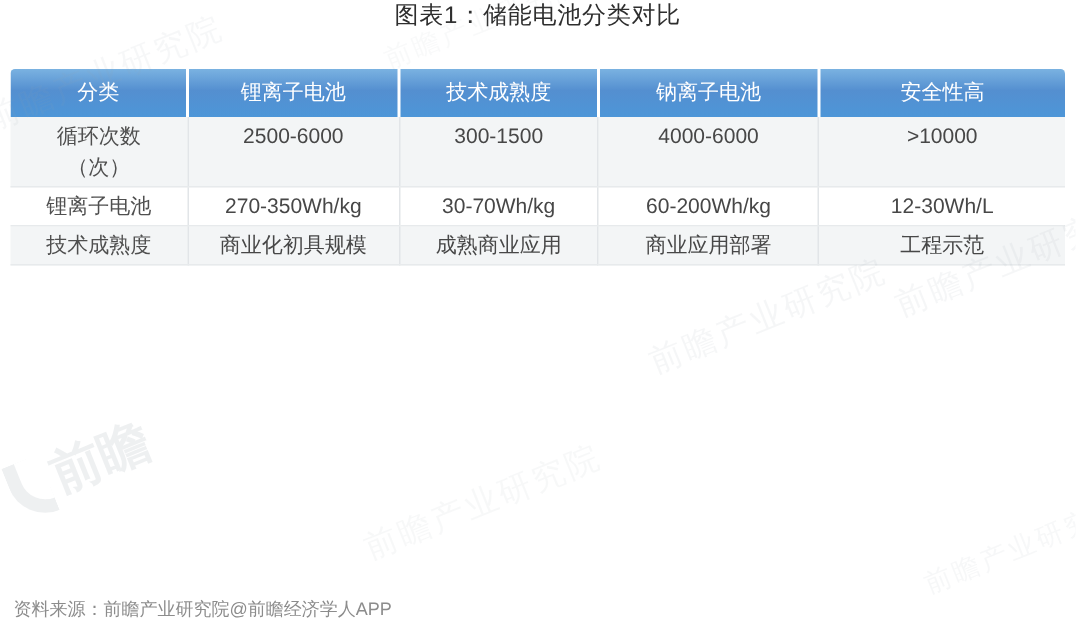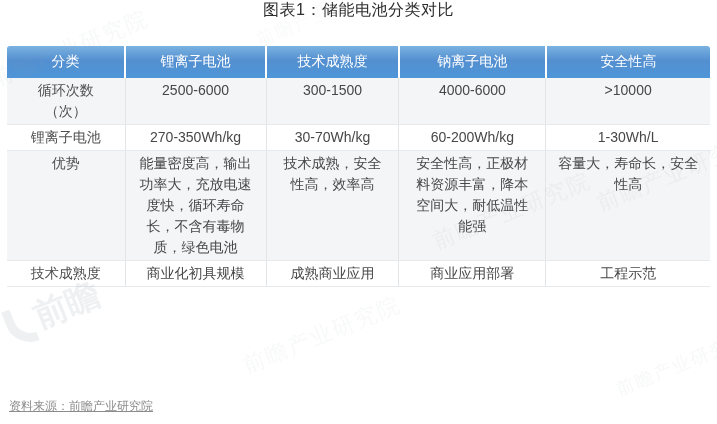--- a/index.html
+++ b/index.html
@@ -60,21 +60,20 @@
   td.row-label { color: #4f4f4f; }
 
   .footer {
     position: absolute;
     left: 0; right: 0;
     top: 398px;
     display: flex;
     padding: 0 20px 0 9px;
     font-size: 12px;
     color: #8c8c8c;
-    text-decoration: underline;
   }
 
   .wm {
     position: absolute;
     color: #9aa4ac;
     white-space: nowrap;
     transform: rotate(-22deg);
     pointer-events: none;
     font-size: 22px;
     letter-spacing: 2px;
@@ -145,36 +144,30 @@
         <td>2500-6000</td>
         <td>300-1500</td>
         <td>4000-6000</td>
         <td>&gt;10000</td>
       </tr>
       <tr class="r-single">
         <td class="row-label">锂离子电池</td>
         <td>270-350Wh/kg</td>
         <td>30-70Wh/kg</td>
         <td>60-200Wh/kg</td>
-        <td>1-30Wh/L</td>
-      </tr>
-      <tr class="r-adv">
-        <td class="row-label">优势</td>
-        <td>能量密度高，输出功率大，充放电速度快，循环寿命长，不含有毒物质，绿色电池</td>
-        <td>技术成熟，安全性高，效率高</td>
-        <td>安全性高，正极材料资源丰富，降本空间大，耐低温性能强</td>
-        <td>容量大，寿命长，安全性高</td>
+        <td>12-30Wh/L</td>
       </tr>
       <tr class="r-single">
         <td class="row-label">技术成熟度</td>
         <td>商业化初具规模</td>
         <td>成熟商业应用</td>
         <td>商业应用部署</td>
         <td>工程示范</td>
       </tr>
     </tbody>
   </table>
 
   <div class="footer">
     <span>资料来源：前瞻产业研究院</span>
+    <span>@前瞻经济学人APP</span>
   </div>
 
 </div>
 
 </body></html>

